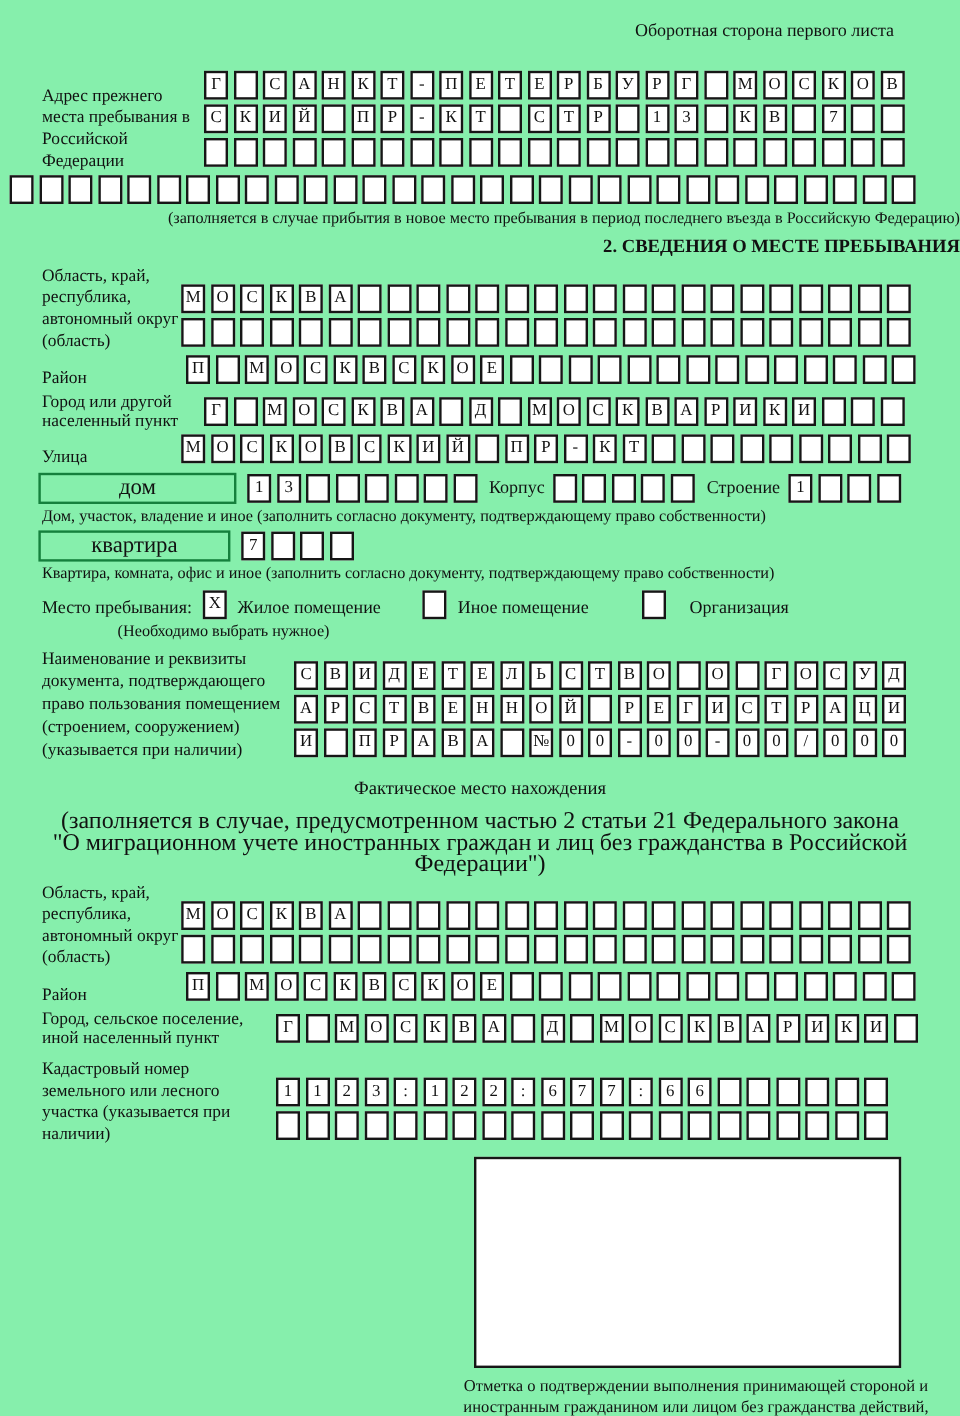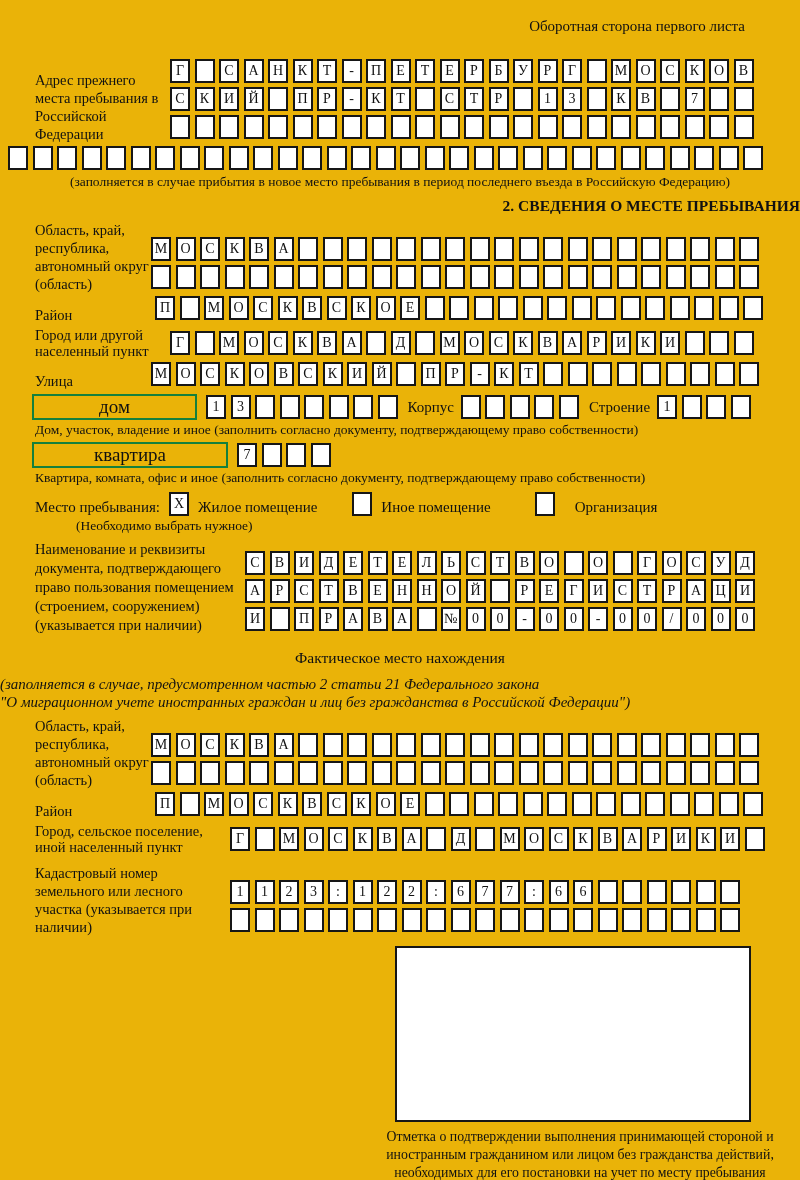--- a/index.html
+++ b/index.html
@@ -1,17 +1,17 @@
 <!DOCTYPE html>
 <html><head>
 <meta charset="utf-8">
 <style>
   html,body{margin:0;padding:0;background:#ffffff;}
   .page{
-    position:relative;width:800px;height:1180px;background:#eab308;overflow:hidden;
+    position:relative;width:800px;height:1180px;background:#86efac;overflow:hidden;
     font-family:"Liberation Serif","DejaVu Serif",serif;color:#111;
   }
   .header-note{ text-align:right; padding:18px 55px 0 0; font-size:15px; }
 
   
   .cells{ display:flex; gap:4.5px; margin-bottom:4px; }
   .cell{
     box-sizing:border-box; width:20px; height:24px; flex:0 0 20px;
     border:2px solid #161616; background:#fff;
     display:inline-flex; align-items:center; justify-content:center;
@@ -21,44 +21,44 @@
 
   
   .frow{ display:flex; align-items:flex-end; margin-bottom:3px; }
   .flabel{ box-sizing:border-box; padding-left:35px; font-size:14.5px; line-height:18px; }
   .w170{ flex:0 0 170px; }
   .w151{ flex:0 0 151px; }
   .w155{ flex:0 0 155px; }
   .w230{ flex:0 0 230px; }
   .w245{ flex:0 0 245px; line-height:19px; }
 
-  .note{ font-size:13.5px; text-align:center; margin:2px 0 4px 0; }
+  .note{ font-size:13.5px; text-align:right; margin:2px 0 4px 0; }
   .sect-title{ font-size:15.5px; font-weight:bold; text-align:right; margin:7px 0 6px 0; }
 
   .fullrow{ margin-left:8px; }
 
   
   .house-row{ display:flex; align-items:center; margin:4px 0 2px 32px; }
   .widebox{
     box-sizing:border-box; border:2px solid #15803d; height:26px;
     display:inline-flex; align-items:center; justify-content:center; font-size:19px;
   }
   .widebox.dom{ width:165px; margin-right:9px; }
-  .widebox.kv{ width:196px; margin-right:9px; }
+  .widebox.kv{ width:160px; margin-right:9px; }
   .inline-label{ font-size:15px; margin:0 7px 0 10px; }
   .house-row .cells{ margin-bottom:0; }
 
   
   .stayrow{ display:flex; align-items:flex-end; margin:6px 0 2px 35px; font-size:15px; }
   .stayrow .cell{ margin:0 9px 0 9px; }
   .opt{ margin-right:26px; }
 
   
   .center-bold{ font-size:15.5px; font-weight:normal; text-align:center; margin:14px 0 8px 0; }
-  .law-note{ font-size:15px; line-height:18px; margin-bottom:6px;font-style:italic; }
+  .law-note{ font-size:20px; text-align:center; line-height:18px; margin-bottom:6px; }
 
   .bigbox{
     box-sizing:border-box; margin:10px 0 6px 395px;
     width:356px; height:176px; border:2px solid #161616; background:#fff;
   }
   .bigbox-caption{
     margin-left:368px; width:424px; text-align:center;
     font-size:13.8px; line-height:18px;
   }
 </style>
@@ -384,21 +384,21 @@
 
   <div class="stayrow">
     <span>Место пребывания:</span>
     <span class="cell">X</span>
     <span class="opt">Жилое помещение</span>
     <span class="cell"></span>
     <span class="opt">Иное помещение</span>
     <span class="cell" style="margin-left:18px;margin-right:20px"></span>
     <span class="opt">Организация</span>
   </div>
-  <div class="note" style="text-align:left;margin-left:76px">(Необходимо выбрать нужное)</div>
+  <div class="note" style="text-align:left;margin-left:98px">(Необходимо выбрать нужное)</div>
 
   <div class="frow" style="margin-top:6px">
     <div class="flabel w245">Наименование и реквизиты документа, подтверждающего право пользования помещением (строением, сооружением) (указывается при наличии)</div>
     <div class="rows">
       <div class="cells">
           <span class="cell">С</span>
           <span class="cell">В</span>
           <span class="cell">И</span>
           <span class="cell">Д</span>
           <span class="cell">Е</span>

